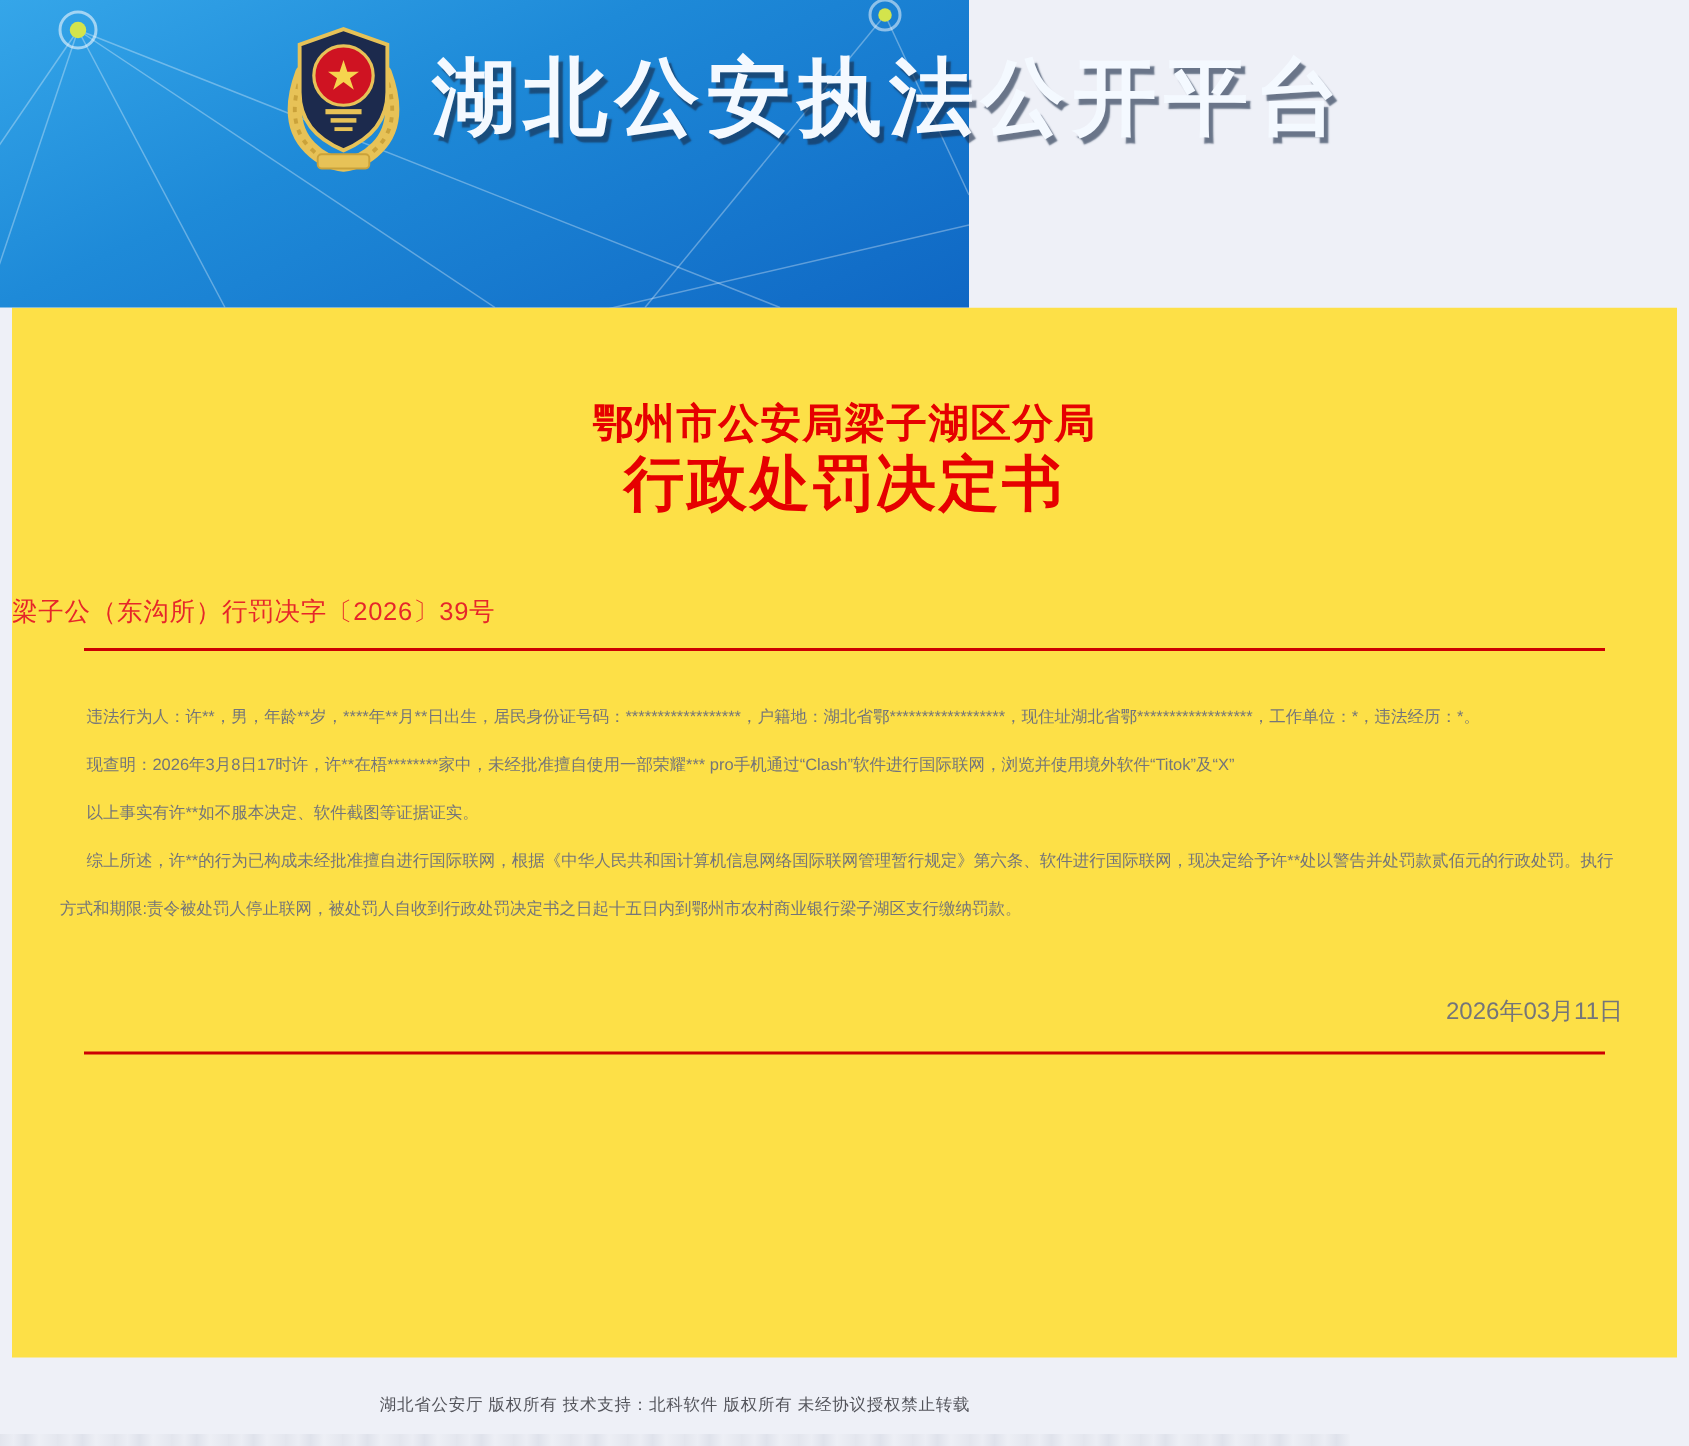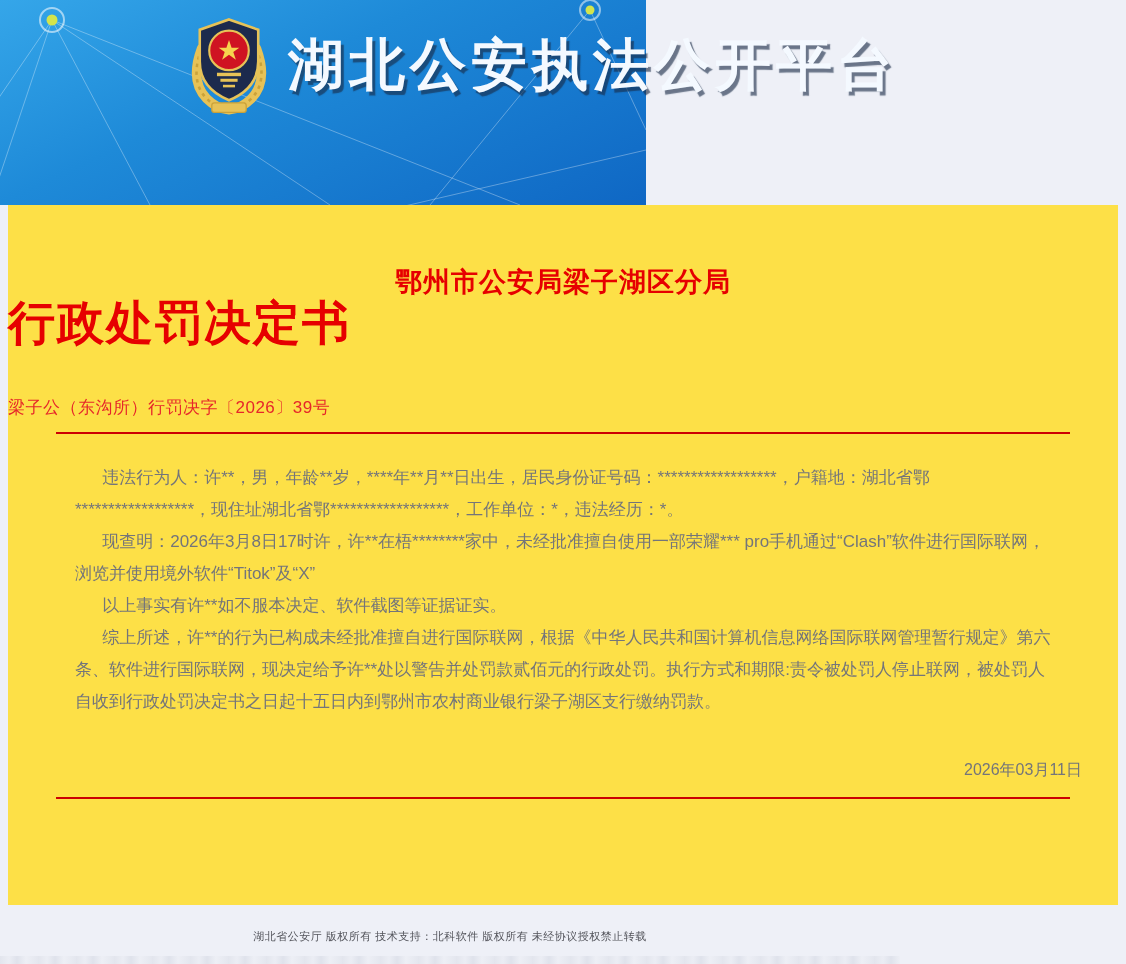--- a/index.html
+++ b/index.html
@@ -31,31 +31,31 @@
   
   .doc-card {
     position: relative; margin: 0 8px; width: 1110px; min-height: 700px;
     background: #fde047; padding-top: 60px; padding-bottom: 46px; z-index: 1;
   }
   .doc-agency {
     text-align: center; font-size: 27px; font-weight: 800; line-height: 34px;
     color: #e60000; letter-spacing: 1px;
   }
   .doc-title {
-    font-size: 47px; font-weight: 800; line-height: 48px;
+    text-align: center; font-size: 40px; font-weight: 800; line-height: 48px;
     color: #e60000; letter-spacing: 2px;
   }
   .doc-number {
     margin-top: 49px; padding-right: 64px; 
     font-size: 17px; color: #e6262a; letter-spacing: 0.5px;
   }
   .red-rule { border: none; border-top: 2px solid #cb0003; margin: 0 48px; }
   .rule-top { margin-top: 13px; }
   .rule-bottom { margin-top: 16px; }
-  .doc-body { margin: 28px 67px 0; color: #74757a; font-size: 17px; line-height: 32px; }
+  .doc-body { margin: 28px 32px 0; color: #74757a; font-size: 11px; line-height: 32px; }
   .doc-body p { text-indent: 1.6em; }
   .doc-date { margin-top: 42px; padding-right: 36px; text-align: right; font-size: 16px; color: #74757a; }
 
   
   .footer { position: relative; height: 59px; }
   .footer-text {
     padding-top: 24px; text-align: center;
     font-size: 11px; color: #53545b; letter-spacing: 0.5px;
   }
   .footer-strip {

